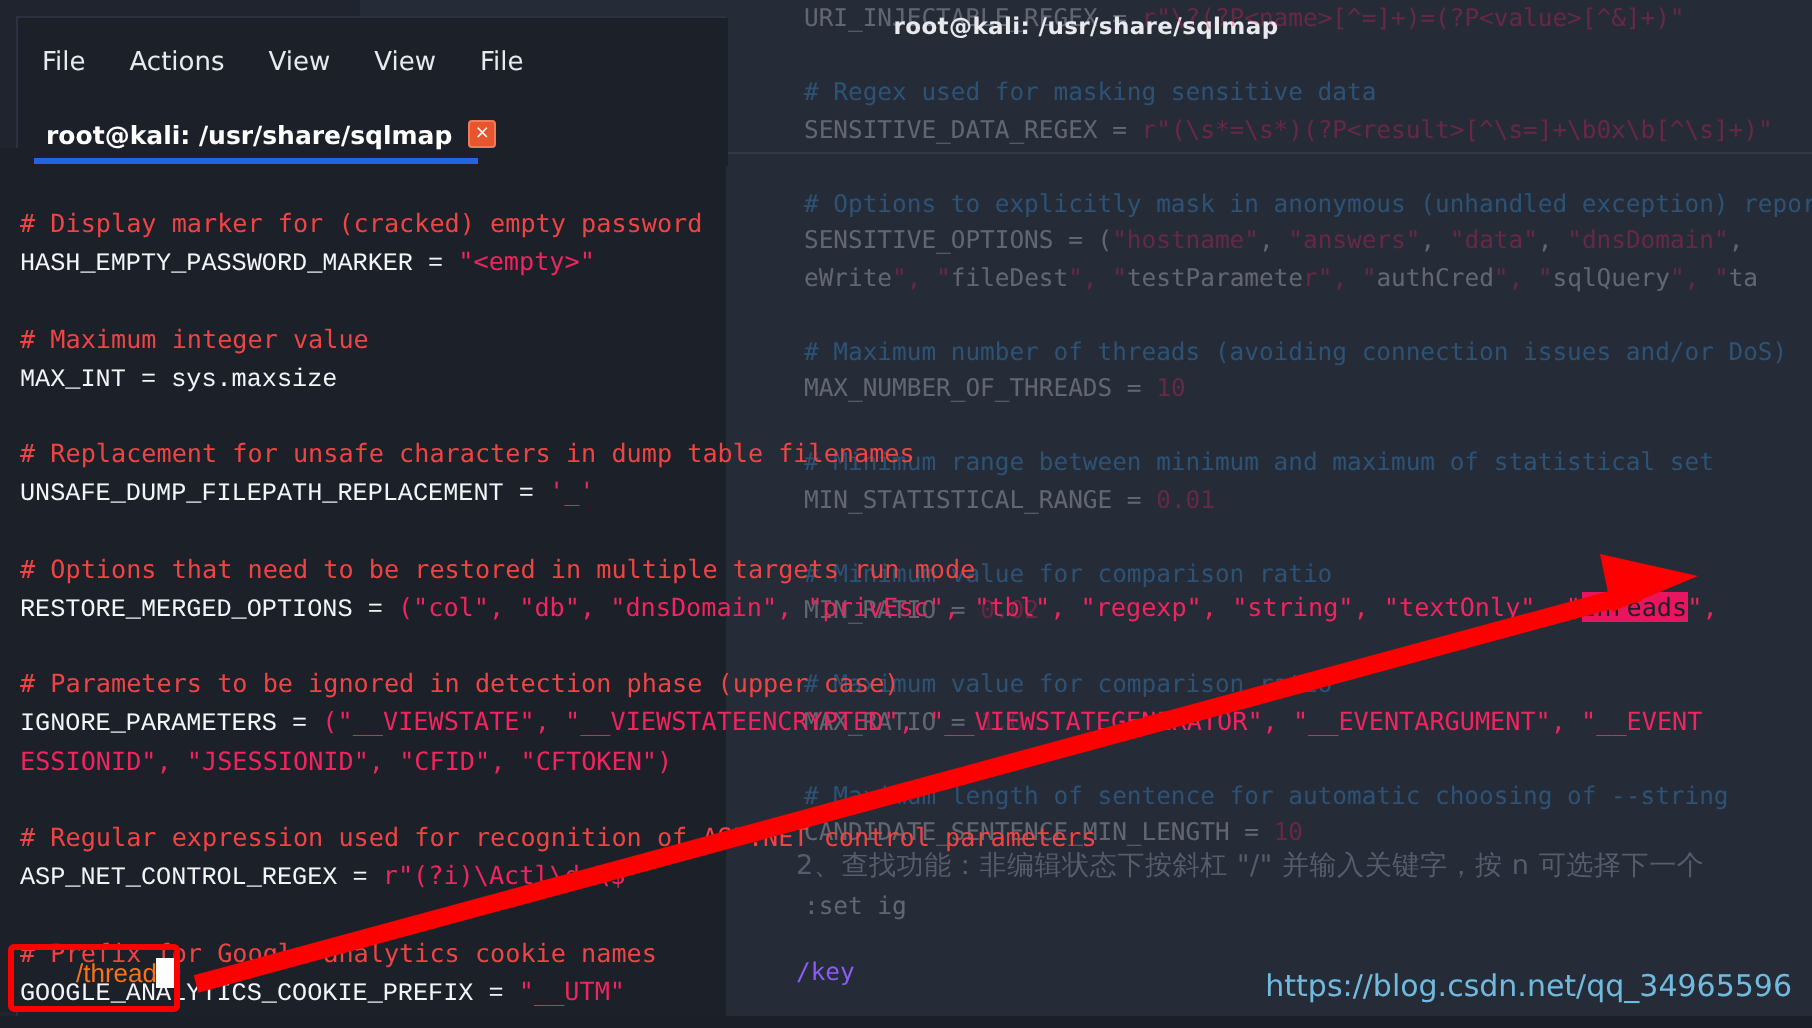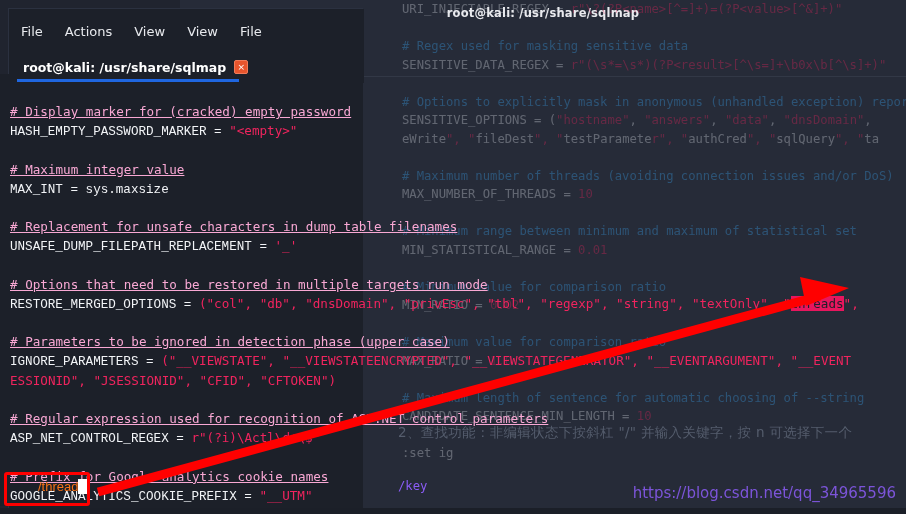--- a/index.html
+++ b/index.html
@@ -170,21 +170,21 @@
   }
   .term-lines {
     position: absolute;
     left: 10px; top: 28px;
     white-space: pre;
     font-size: 12.6px;
     line-height: 19.2px;
     font-family: "DejaVu Sans Mono", monospace;
   }
   .term-lines .ln { display: block; height: 19.2px; }
-  .c-cmt { color: #f9a8d4; text-decoration: underline; }
+  .c-cmt { color: #ef4444; }
   .c-id  { color: #f2f4f7; font-family: Liberation Mono, monospace; }
   .c-str { color: #f0245e; }
   .c-punct { color: #f0245e; }
   .hl {
     background: #e8165e;
     color: #1c2029;
   }
 
   
   .search-line {
@@ -221,21 +221,21 @@
     left: 0; top: 0;
     width: 906px; height: 514px;
     z-index: 8;
     pointer-events: none;
   }
 
   
   .watermark {
     position: absolute;
     right: 10px; bottom: 12px;
-    color: #8b5cf6;
+    color: #7dd3fc;
     font-family: "DejaVu Sans", sans-serif;
     font-size: 15px;
     z-index: 10;
     opacity: 0.85;
   }
 
   
   .bottom-strip {
     position: absolute;
     left: 0; bottom: 0; width: 906px; height: 6px;

